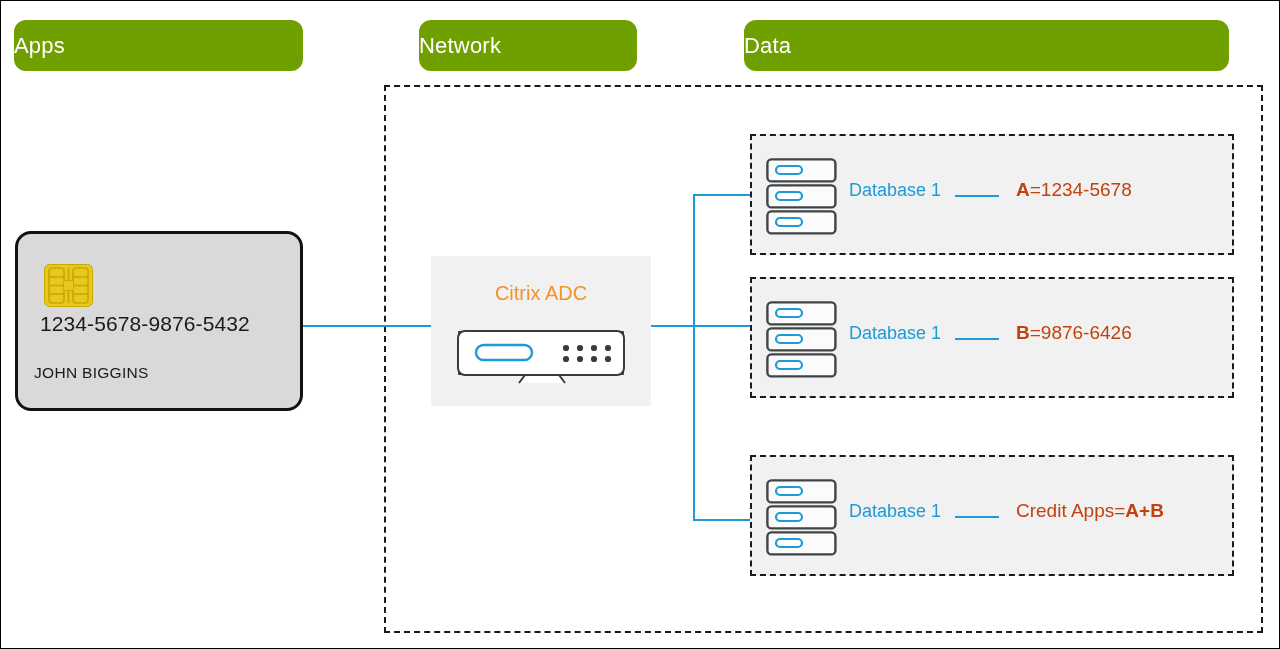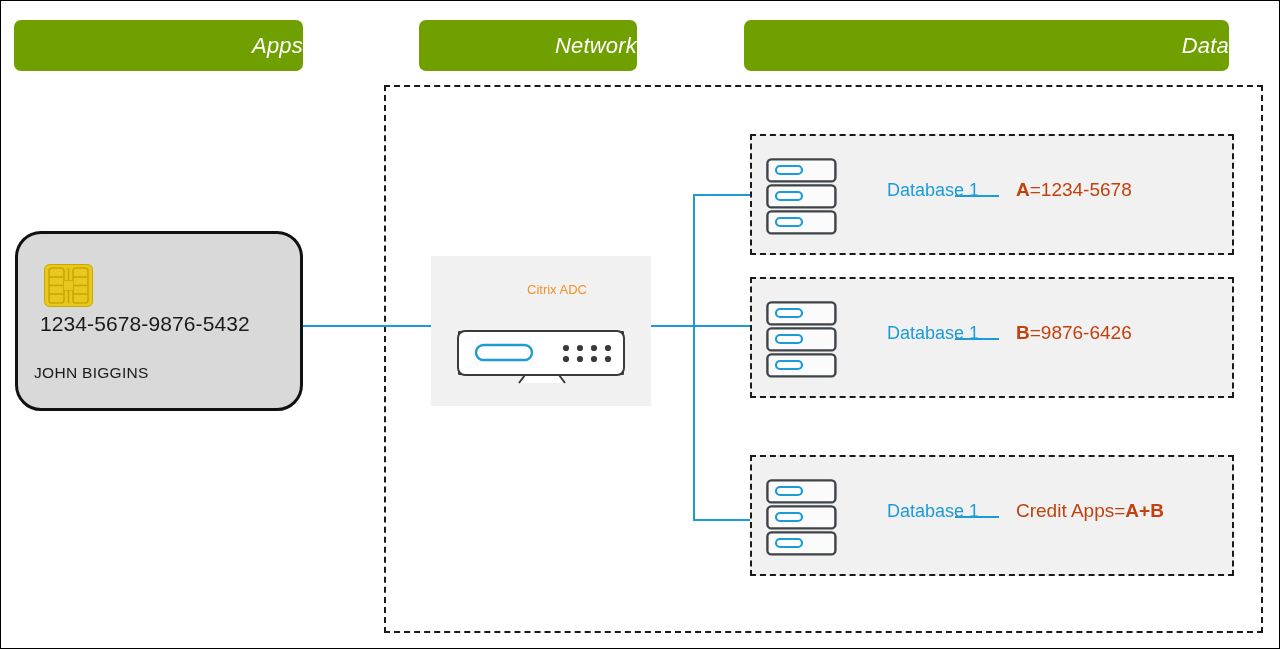--- a/index.html
+++ b/index.html
@@ -17,29 +17,28 @@
     background: #ffffff;
     border: 1px solid #000000;
     box-sizing: border-box;
     overflow: hidden;
   }
 
   
   .zone-header {
     position: absolute;
     background: #6fa000;
-    border-radius: 7px;
+    border-radius: 12px;
     color: #ffffff;
     display: flex;
     align-items: center;
-    justify-content: flex-end;
+    justify-content: flex-start;
     font-size: 22px;
     font-weight: 400;
     letter-spacing: .2px;
-    font-style: italic;
   }
   #hdr-apps    { left: 13px;  top: 19px; width: 289px; height: 51px; }
   #hdr-network { left: 418px; top: 19px; width: 218px; height: 51px; }
   #hdr-data    { left: 743px; top: 19px; width: 485px; height: 51px; }
 
   
   #outer-dashed {
     position: absolute;
     left: 383px;
     top: 84px;
@@ -52,21 +51,21 @@
   
   #credit-card {
     position: absolute;
     left: 14px;
     top: 230px;
     width: 288px;
     height: 180px;
     box-sizing: border-box;
     background: #d9d9d9;
     border: 3px solid #111111;
-    border-radius: 26px;
+    border-radius: 16px;
   }
   #card-chip {
     position: absolute;
     left: 26px;
     top: 30px;
     width: 49px;
     height: 43px;
   }
   #card-number {
     position: absolute;
@@ -96,22 +95,21 @@
     height: 150px;
     background: #f1f1f1;
   }
   #adc-label {
     position: absolute;
     top: 26px;
     left: 0;
     width: 100%;
     text-align: center;
     color: #f2922a;
-    font-size: 13px;
-    padding-left: 16px;
+    font-size: 20px;
   }
   #adc-appliance {
     position: absolute;
     left: 25px;
     top: 72px;
     width: 170px;
     height: 62px;
   }
 
   
@@ -135,21 +133,20 @@
     width: 72px;
     height: 78px;
   }
   .db-name {
     position: absolute;
     left: 97px;
     top: 44px;
     color: #1d9bd7;
     font-size: 18px;
     white-space: nowrap;
-    margin-left: 38px;
   }
   .db-connector {
     position: absolute;
     left: 203px;
     top: 59px;
     width: 44px;
     height: 2px;
     background: #1d9bd7;
   }
   .db-value {

